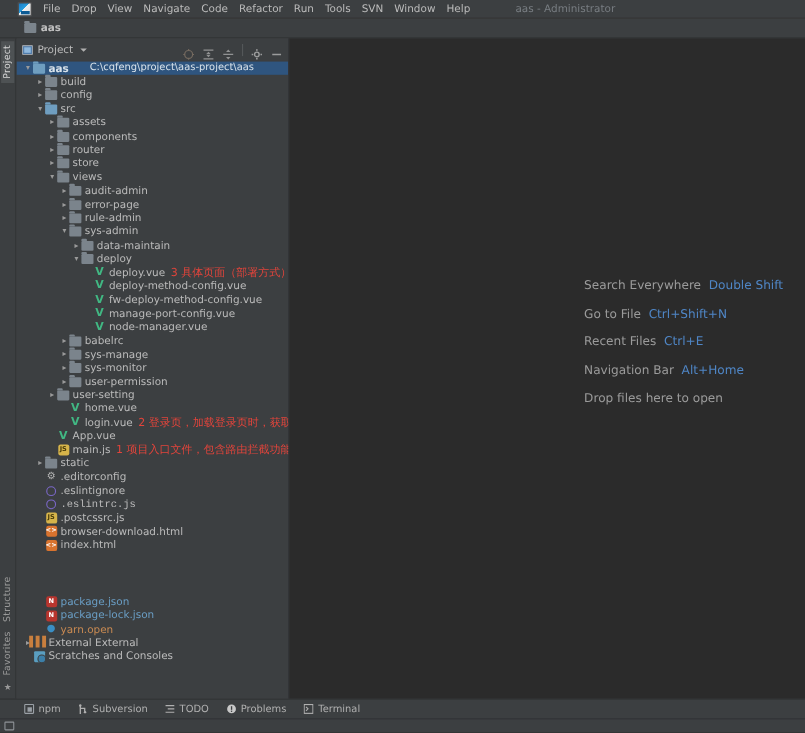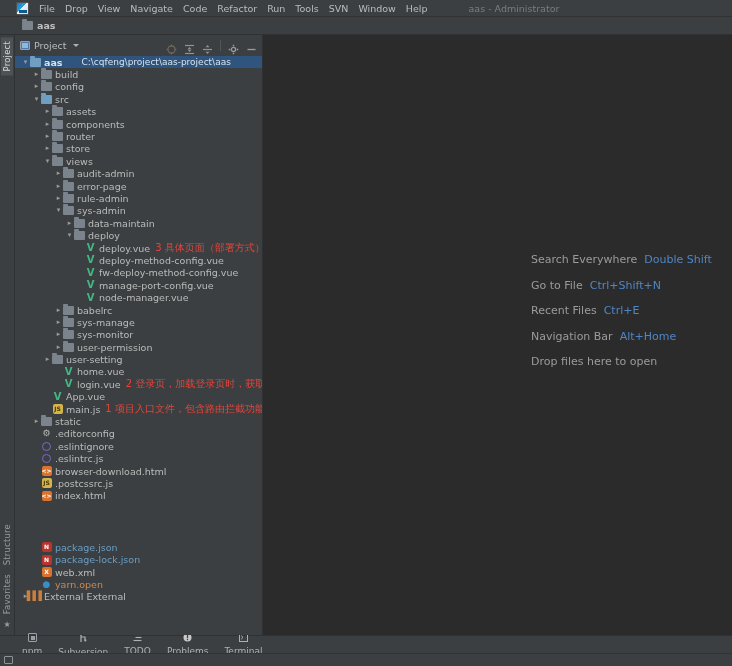--- a/index.html
+++ b/index.html
@@ -168,21 +168,21 @@
   .sc-row { display:flex; align-items:baseline; gap:7px; white-space:nowrap; }
   .sc-name { font-size: 11px; color:#9b9b9b; }
   .sc-key  { font-size: 11px; color:#4f86c6; }
 
   
   .bottombar {
     height: 18px; flex: 0 0 18px; background:#3c3f41;
     display:flex; align-items:center; padding-left: 22px; gap: 16px;
     border-top: 1px solid #2f3133;
   }
-  .bb-item { display:flex; align-items:center; gap:4px; cursor:default;flex-direction:column; }
+  .bb-item { display:flex; align-items:flex-start; gap:4px; cursor:default; }
   .bb-label { font-size: 9px; color:#b0b0b0; }
   .bb-ico { font-size:8px; color:#9aa0a6; display:flex; align-items:center; }
   .bb-box { width:9px;height:9px;border:1px solid #9aa0a6;border-radius:1px;position:relative;}
   .bb-box::after{content:"";position:absolute;left:2px;top:2px;width:4px;height:4px;background:#9aa0a6;}
 
   .statusbar {
     height: 13px; flex: 0 0 13px; background:#3c3f41;
     display:flex; align-items:center; padding-left: 4px;
     border-top: 1px solid #313335;
   }
@@ -504,44 +504,44 @@
             </span>
             <span class="lbl">.editorconfig</span>
           </div>
           <div class="row" style="padding-left: 17px;">
             <span class="arrow none">&nbsp;</span>
             <span class="ico">
               <span class="circ"></span>
             </span>
             <span class="lbl">.eslintignore</span>
           </div>
-          <div class="row" style="padding-left: 17px;">
+          <div class="row" style="padding-left: 17px; font-family: Liberation Mono, monospace;">
             <span class="arrow none">&nbsp;</span>
             <span class="ico">
               <span class="circ"></span>
             </span>
             <span class="lbl">.eslintrc.js</span>
           </div>
           <div class="row" style="padding-left: 17px;">
             <span class="arrow none">&nbsp;</span>
             <span class="ico">
+              <span class="f-sq f-js">JS</span>
+            </span>
+            <span class="lbl">.postcssrc.js</span>
+          </div>
+          <div class="row" style="padding-left: 17px;">
+            <span class="arrow none">&nbsp;</span>
+            <span class="ico">
               <span class="f-sq f-html">&lt;&gt;</span>
             </span>
             <span class="lbl">browser-download.html</span>
           </div>
           <div class="row" style="padding-left: 17px;">
             <span class="arrow none">&nbsp;</span>
             <span class="ico">
-              <span class="f-sq f-js">JS</span>
-            </span>
-            <span class="lbl">.postcssrc.js</span>
-          </div>
-          <div class="row" style="padding-left: 17px;">
-            <span class="arrow none">&nbsp;</span>
-            <span class="ico">
               <span class="f-sq f-html">&lt;&gt;</span>
             </span>
             <span class="lbl">index.html</span>
           </div>
           <div class="row" style="padding-left: 17px; margin-top: 39px;">
             <span class="arrow none">&nbsp;</span>
             <span class="ico">
               <span class="f-sq f-npm">N</span>
             </span>
             <span class="lbl blue">package.json</span>
@@ -549,37 +549,37 @@
           <div class="row" style="padding-left: 17px;">
             <span class="arrow none">&nbsp;</span>
             <span class="ico">
               <span class="f-sq f-npm">N</span>
             </span>
             <span class="lbl blue">package-lock.json</span>
           </div>
           <div class="row" style="padding-left: 17px;">
             <span class="arrow none">&nbsp;</span>
             <span class="ico">
-              <span class="f-sq f-xml">X</span>
-            </span>
-            <span class="lbl">web.xml</span>
-          </div>
-          <div class="row" style="padding-left: 17px;">
-            <span class="arrow none">&nbsp;</span>
-            <span class="ico">
               <span class="yarn">●</span>
             </span>
             <span class="lbl orange">yarn.open</span>
           </div>
           <div class="row" style="padding-left: 6px;">
             <span class="arrow">▸</span>
             <span class="ico">
               <span class="libs">▌▌▌</span>
             </span>
             <span class="lbl">External External</span>
+          </div>
+          <div class="row" style="padding-left: 6px;">
+            <span class="arrow none">&nbsp;</span>
+            <span class="ico">
+              <span class="scratch"></span>
+            </span>
+            <span class="lbl">Scratches and Consoles</span>
           </div>
         </div>
     </div>
 
     <div class="editor">
       <div class="shortcuts" id="shortcuts">
           <div class="sc-row">
             <span class="sc-name">Search Everywhere</span>
             <span class="sc-key">Double Shift</span>
           </div>

